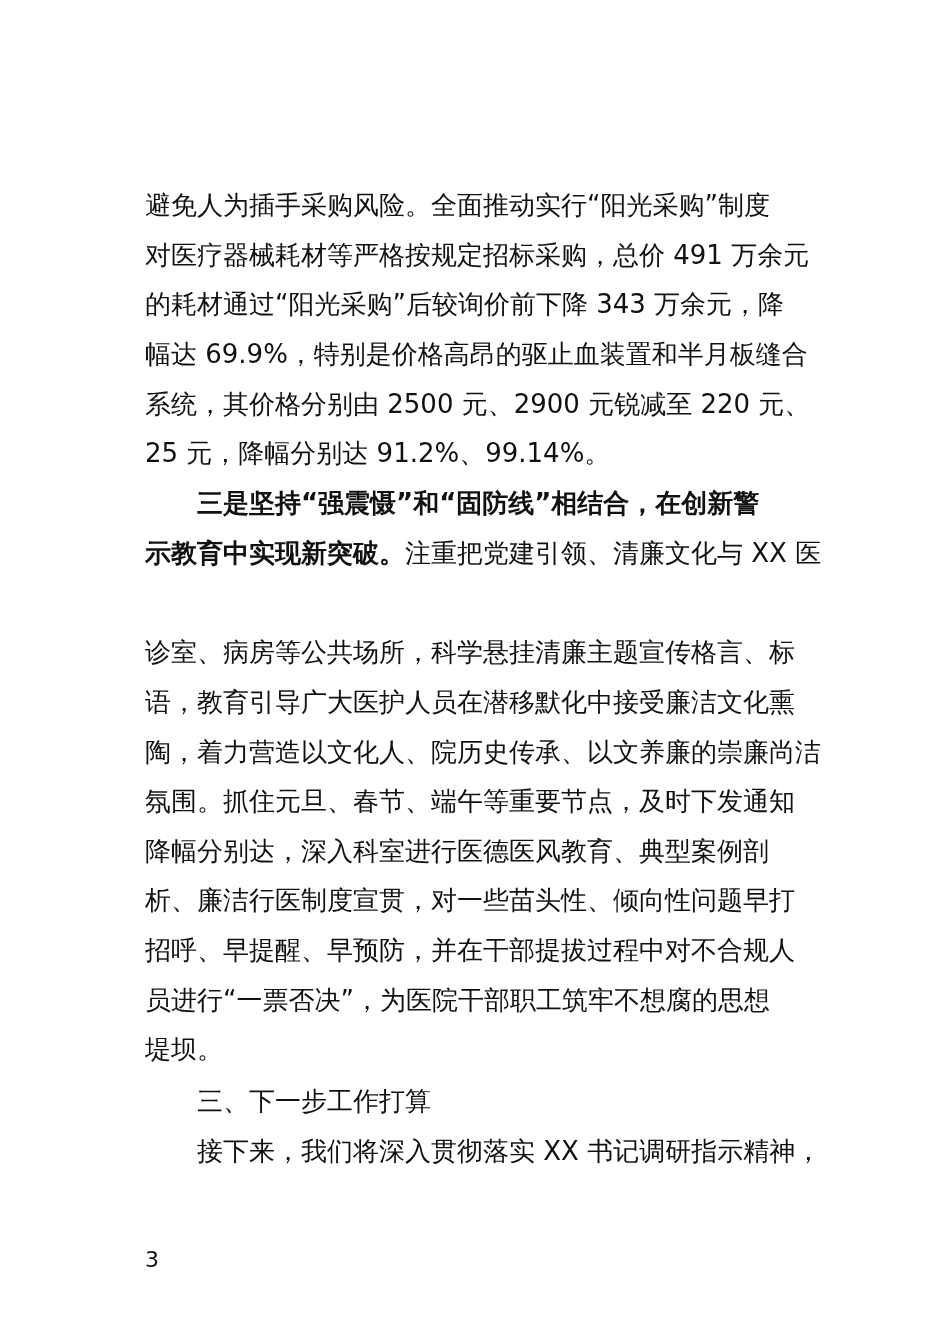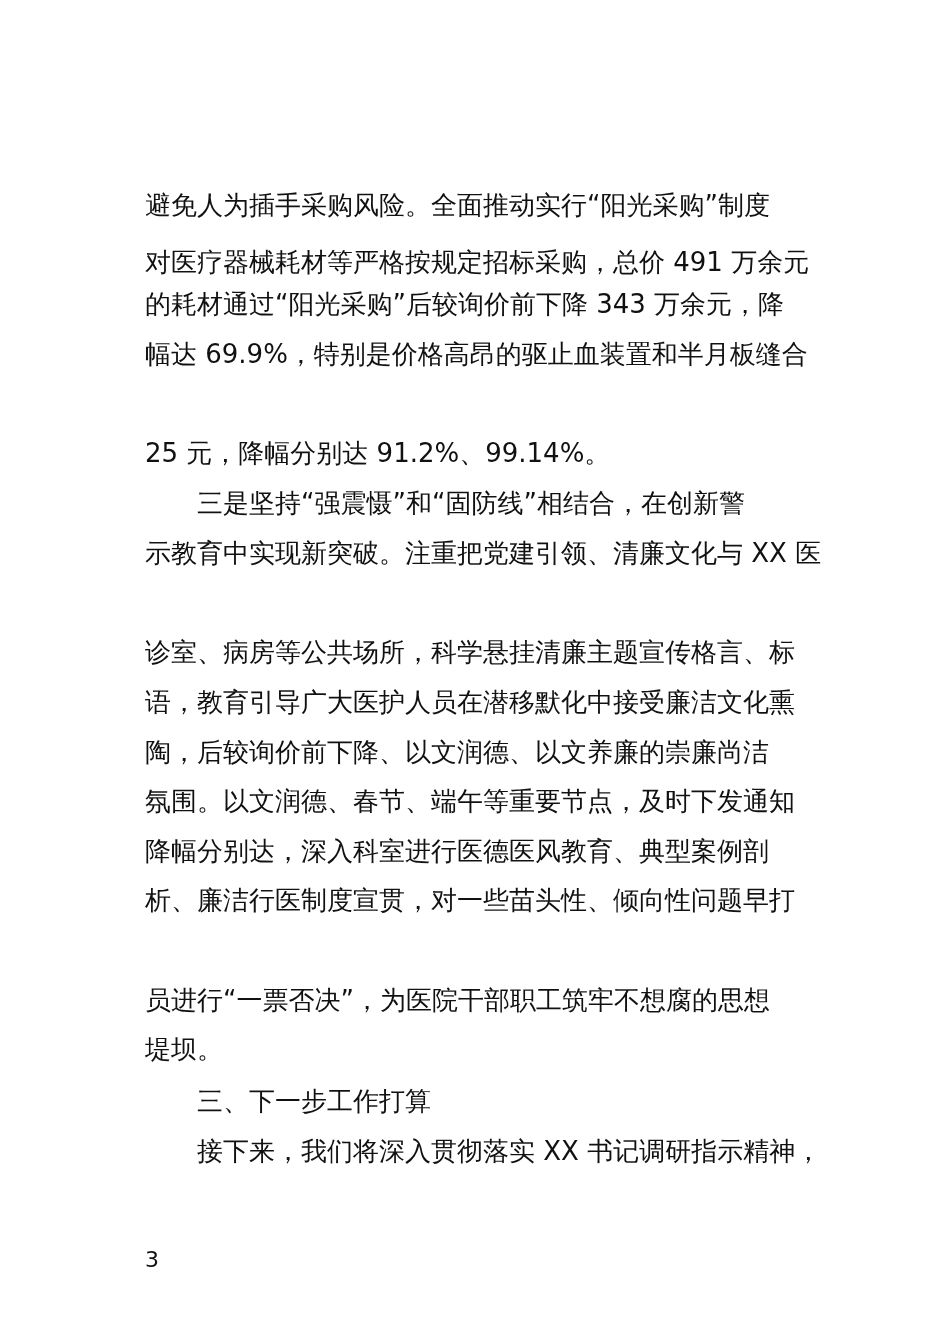--- a/index.html
+++ b/index.html
@@ -23,48 +23,50 @@
     }
     .line {
       position: absolute;
       left: 145px;
       font-size: 26px;
       line-height: 30px;
       white-space: nowrap;
       letter-spacing: 0px;
     }
     .indent { left: 197px; }
-    .bold { font-weight: normal; }
+    .bold { font-weight: bold; }
     .page-number {
       position: absolute;
       left: 145px;
       top: 1246px;
       font-size: 22px;
       line-height: 28px;
     }
   </style>
 </head>
 <body>
 
 <div class="page">
   <div class="line" style="top:190px">避免人为插手采购风险。全面推动实行“阳光采购”制度</div>
-  <div class="line" style="top:247px">对医疗器械耗材等严格按规定招标采购，总价 491 万余元</div>
+  <div class="line" style="top:240px">对医疗器械耗材等严格按规定招标采购，总价 491 万余元</div>
   <div class="line" style="top:289px">的耗材通过“阳光采购”后较询价前下降 343 万余元，降</div>
   <div class="line" style="top:339px">幅达 69.9%，特别是价格高昂的驱止血装置和半月板缝合</div>
+  <div class="line" style="top:389px">系统，其价格分别由 2500 元、2900 元锐减至 220 元、</div>
   <div class="line" style="top:438px">25 元，降幅分别达 91.2%、99.14%。</div>
 
   <div class="line indent bold" style="top:488px">三是坚持“强震慑”和“固防线”相结合，在创新警</div>
   <div class="line" style="top:538px"><span class="bold">示教育中实现新突破。</span><span>注重把党建引领、清廉文化与 XX 医</span></div>
 
   <div class="line" style="top:637px">诊室、病房等公共场所，科学悬挂清廉主题宣传格言、标</div>
   <div class="line" style="top:687px">语，教育引导广大医护人员在潜移默化中接受廉洁文化熏</div>
-  <div class="line" style="top:737px">陶，后较询价前下降、以文润德、以文养廉的崇廉尚洁</div>
-  <div class="line" style="top:786px">氛围。以文润德、春节、端午等重要节点，及时下发通知</div>
+  <div class="line" style="top:737px">陶，着力营造以文化人、院历史传承、以文养廉的崇廉尚洁</div>
+  <div class="line" style="top:786px">氛围。抓住元旦、春节、端午等重要节点，及时下发通知</div>
   <div class="line" style="top:836px">降幅分别达，深入科室进行医德医风教育、典型案例剖</div>
   <div class="line" style="top:885px">析、廉洁行医制度宣贯，对一些苗头性、倾向性问题早打</div>
+  <div class="line" style="top:935px">招呼、早提醒、早预防，并在干部提拔过程中对不合规人</div>
   <div class="line" style="top:985px">员进行“一票否决”，为医院干部职工筑牢不想腐的思想</div>
   <div class="line" style="top:1034px">堤坝。</div>
 
   <div class="line indent" style="top:1136px">接下来，我们将深入贯彻落实 XX 书记调研指示精神，</div>
   <div class="line indent" style="top:1086px">三、下一步工作打算</div>
 
   <div class="page-number">3</div>
 </div>
 
 </body></html>

